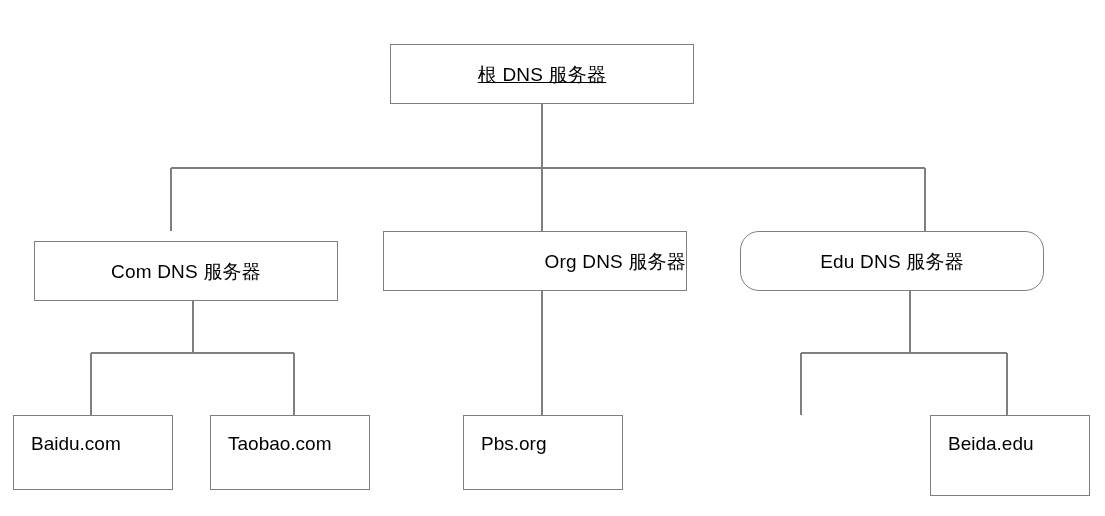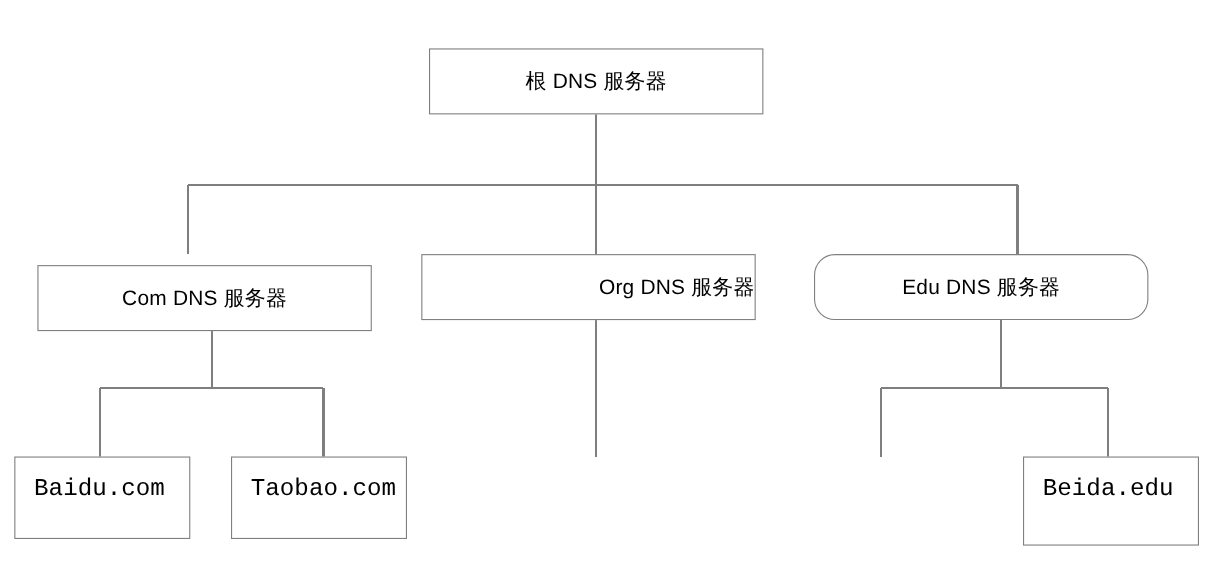--- a/index.html
+++ b/index.html
@@ -47,24 +47,23 @@
   .node.centered .node-label {
     font-size: 19px;
     line-height: 1;
     letter-spacing: 0.2px;
   }
   
   .node.leaf {
     display: block;
   }
   .node.leaf .node-label {
-    font-size: 22px;
+    font-size: 19px;
     line-height: 1;
     padding: 18px 0 0 17px;
-    font-family: Liberation Mono, monospace;
   }
 </style>
 </head>
 <body>
 
 <div id="canvas">
 
   <svg id="connectors" viewBox="0 0 1105 516" width="1105" height="516" xmlns="http://www.w3.org/2000/svg">
     <g id="edge-layer" fill="none" stroke="#7f7f7f" stroke-width="2" shape-rendering="crispEdges">
 
@@ -82,37 +81,40 @@
 
       <path d="M 542 291 L 542 415"></path>
 
       <path d="M 910 291 L 910 353"></path>
       <path d="M 801 353 L 1007 353"></path>
       <path d="M 801 353 L 801 415"></path>
       <path d="M 1007 353 L 1007 415"></path>
     </g>
   </svg>
 
-  <div class="node centered" style="left:390px; top:44px; width:304px; height:60px;">
+  <div class="node centered" style="left:390px; top:44px; width:304px; height:60px;text-decoration:underline;">
     <span class="node-label">根 DNS 服务器</span>
   </div>
 
   <div class="node centered" style="left:34px; top:241px; width:304px; height:60px;">
     <span class="node-label">Com DNS 服务器</span>
   </div>
   <div class="node centered" style="left:383px; top:231px; width:304px; height:60px;justify-content:flex-end;">
     <span class="node-label">Org DNS 服务器</span>
   </div>
   <div class="node centered" style="left:740px; top:231px; width:304px; height:60px;border-radius:19px;">
     <span class="node-label">Edu DNS 服务器</span>
   </div>
 
   <div class="node leaf" style="left:13px; top:415px; width:160px; height:75px;">
     <span class="node-label">Baidu.com</span>
   </div>
   <div class="node leaf" style="left:210px; top:415px; width:160px; height:75px;">
     <span class="node-label">Taobao.com</span>
   </div>
+  <div class="node leaf" style="left:463px; top:415px; width:160px; height:75px;">
+    <span class="node-label">Pbs.org</span>
+  </div>
   <div class="node leaf" style="left:930px; top:415px; width:160px; height:81px;">
     <span class="node-label">Beida.edu</span>
   </div>
 
 </div>
 
 </body></html>

